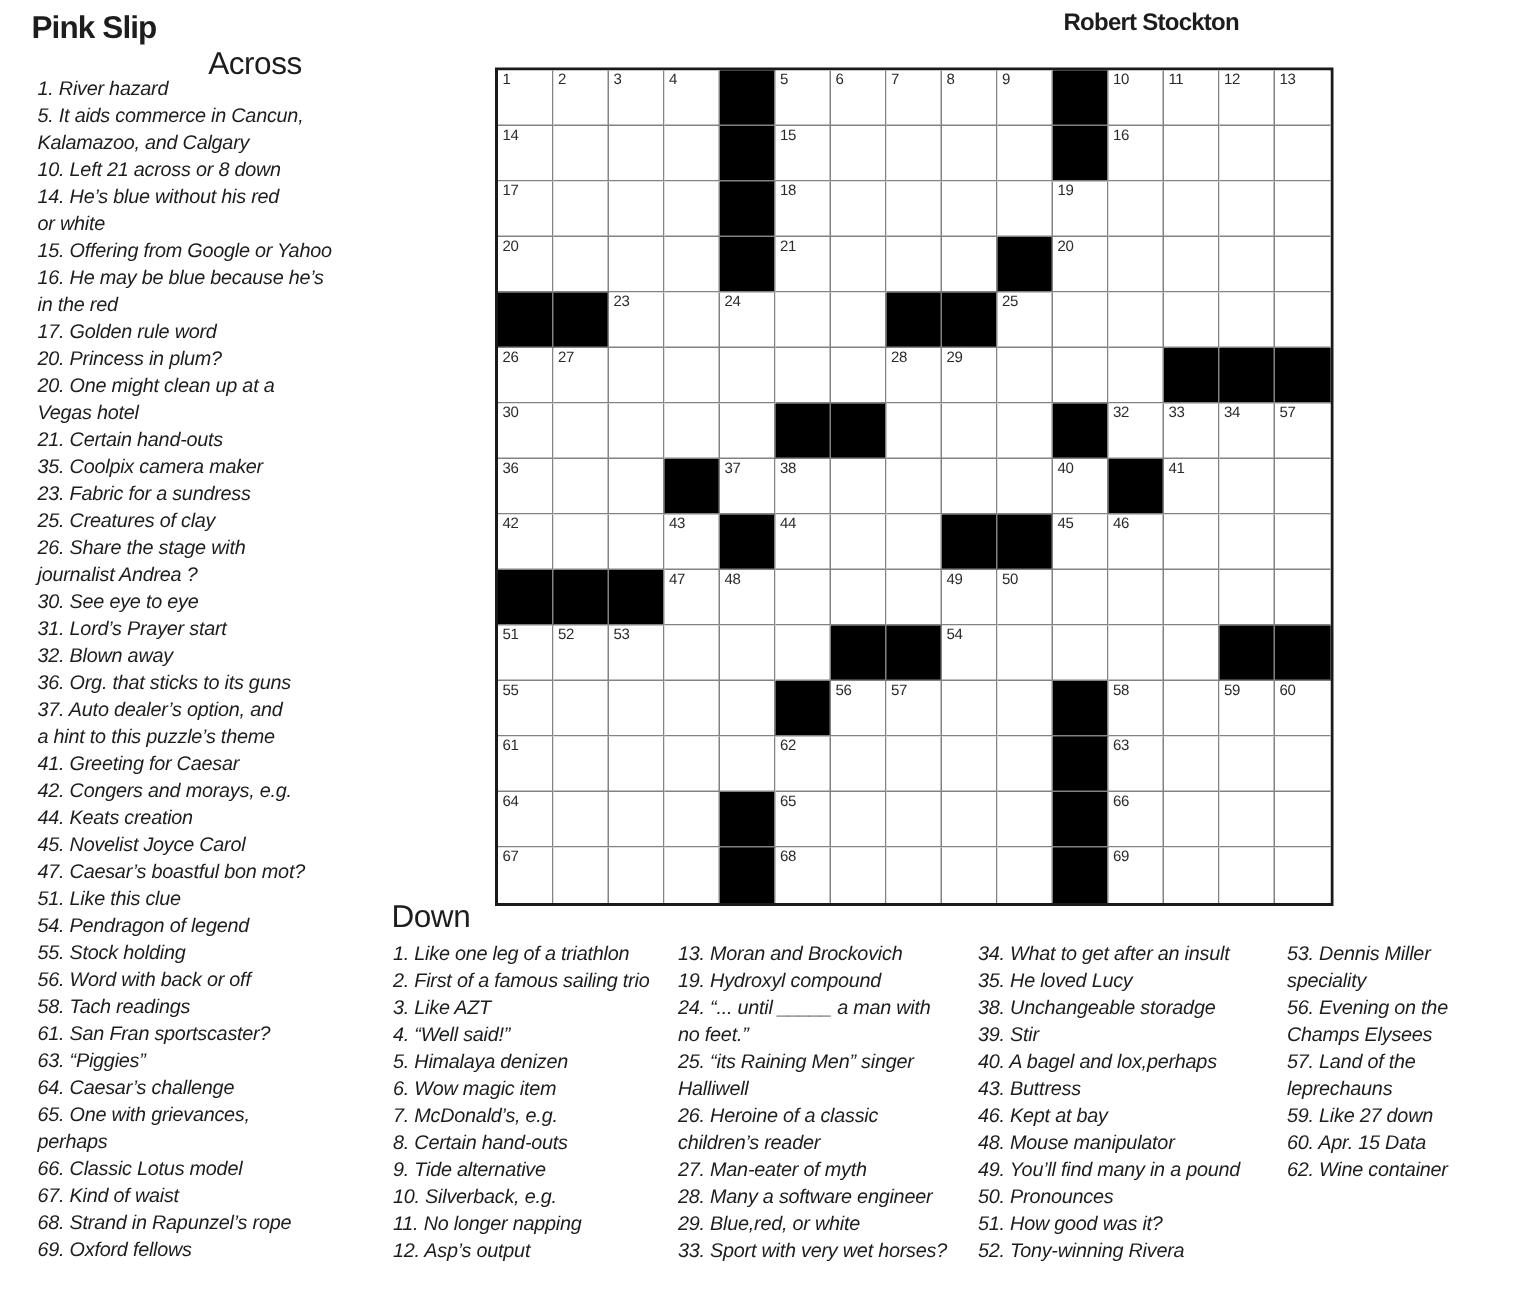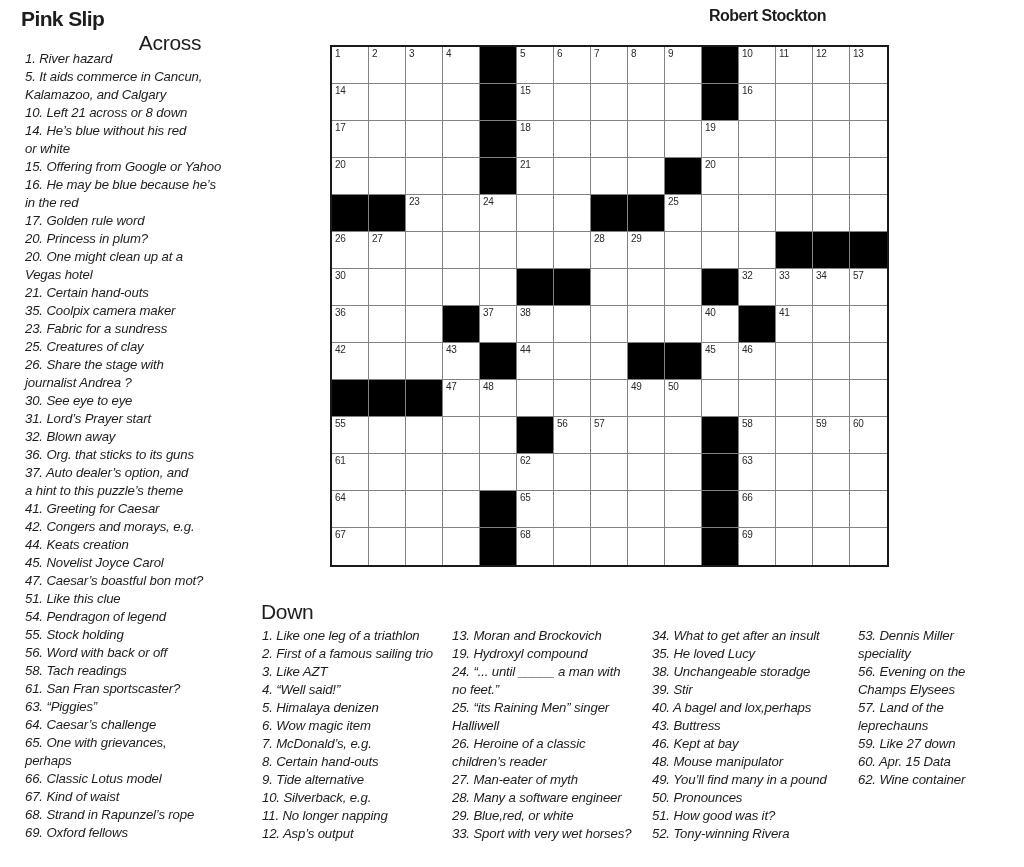--- a/index.html
+++ b/index.html
@@ -369,20 +369,45 @@
         <span class="num">49</span>
       </div>
       <div class="cell">
         <span class="num">50</span>
       </div>
       <div class="cell"></div>
       <div class="cell"></div>
       <div class="cell"></div>
       <div class="cell"></div>
       <div class="cell"></div>
+    </div>
+    <div class="grid-row">
+      <div class="cell">
+        <span class="num">51</span>
+      </div>
+      <div class="cell">
+        <span class="num">52</span>
+      </div>
+      <div class="cell">
+        <span class="num">53</span>
+      </div>
+      <div class="cell"></div>
+      <div class="cell"></div>
+      <div class="cell"></div>
+      <div class="cell black"></div>
+      <div class="cell black"></div>
+      <div class="cell">
+        <span class="num">54</span>
+      </div>
+      <div class="cell"></div>
+      <div class="cell"></div>
+      <div class="cell"></div>
+      <div class="cell"></div>
+      <div class="cell black"></div>
+      <div class="cell black"></div>
     </div>
     <div class="grid-row">
       <div class="cell">
         <span class="num">55</span>
       </div>
       <div class="cell"></div>
       <div class="cell"></div>
       <div class="cell"></div>
       <div class="cell"></div>
       <div class="cell black"></div>

